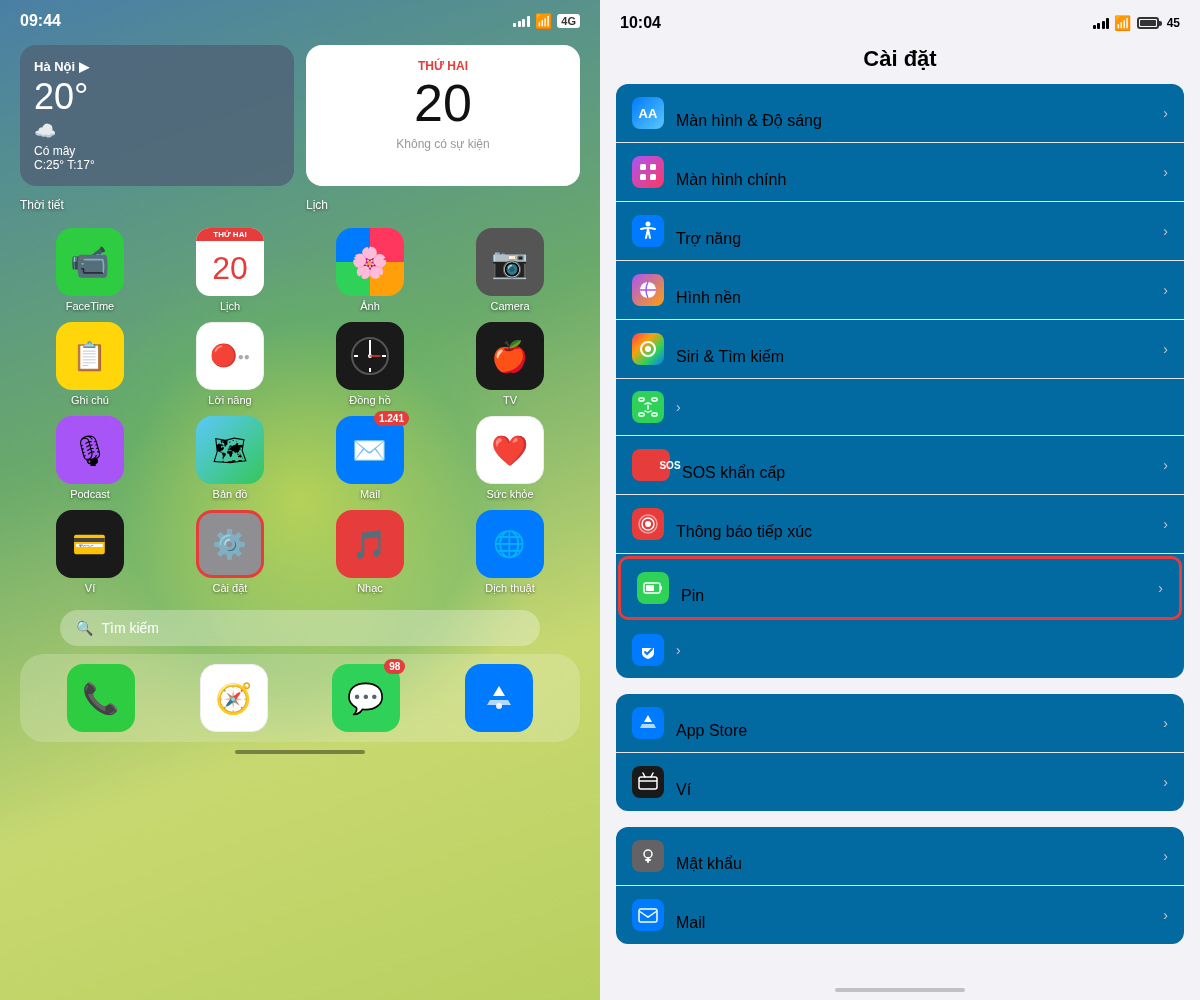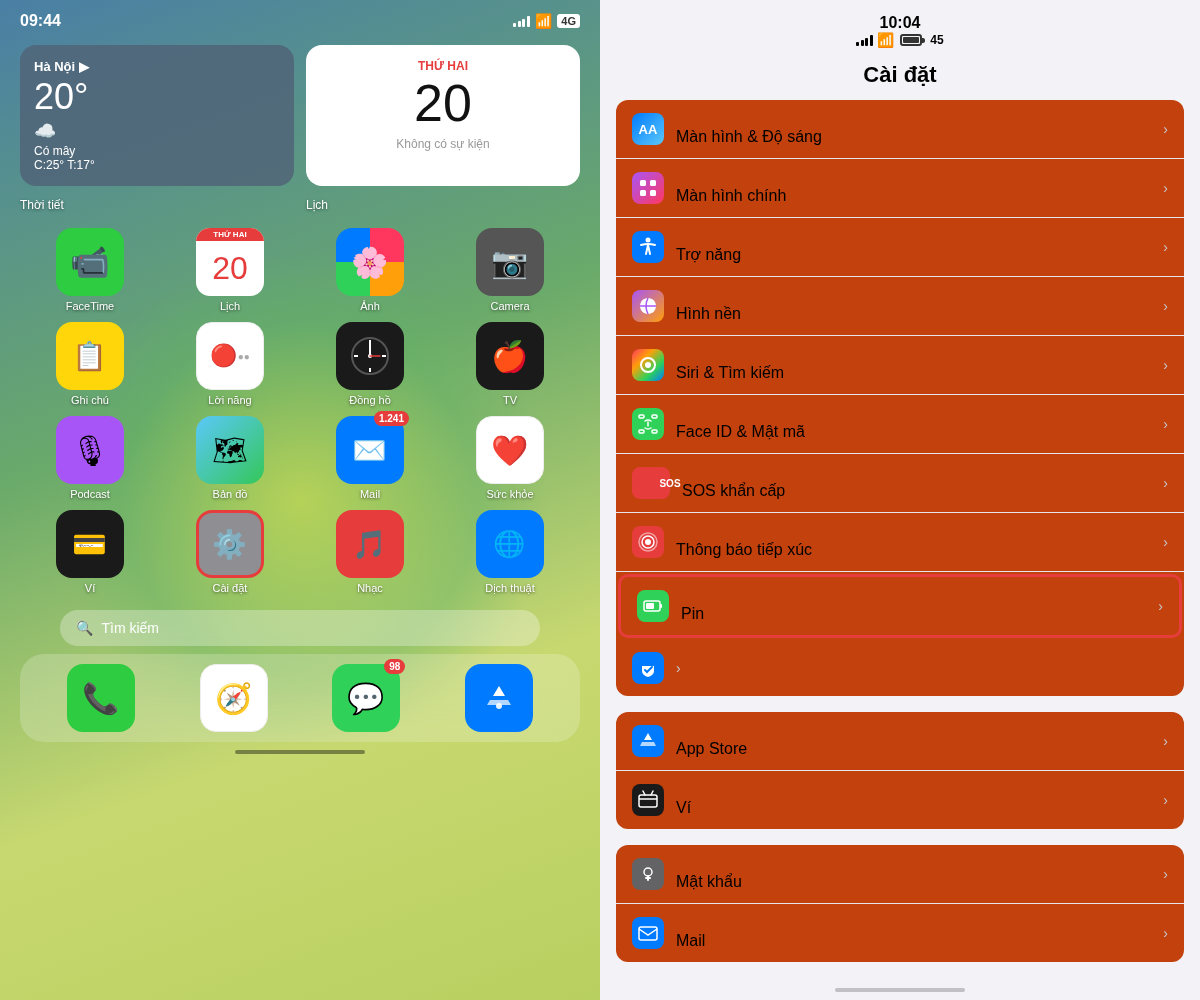--- a/index.html
+++ b/index.html
@@ -271,21 +271,20 @@
       display: flex;
       flex-direction: column;
     }
 
     .settings-status-bar {
       display: flex;
       justify-content: space-between;
       align-items: center;
       padding: 14px 20px 6px;
       background: #f2f2f7;
-      flex-direction: column;
     }
 
     .settings-time {
       font-size: 16px;
       font-weight: 700;
       color: #000;
     }
 
     .settings-status-icons {
       display: flex;
@@ -302,21 +301,21 @@
       background: #f2f2f7;
     }
 
     .settings-content {
       flex: 1;
       overflow-y: auto;
       padding: 0 16px;
     }
 
     .settings-group {
-      background: #c2410c;
+      background: #0369a1;
       border-radius: 12px;
       margin-bottom: 16px;
       overflow: hidden;
     }
 
     .settings-row {
       display: flex;
       align-items: center;
       padding: 12px 16px;
       border-bottom: 1px solid #e5e5ea;
@@ -739,21 +738,20 @@
           <svg width="22" height="22" viewBox="0 0 22 22" fill="none">
             <rect x="2" y="2" width="5" height="3" rx="1" stroke="white" stroke-width="1.5"></rect>
             <rect x="15" y="2" width="5" height="3" rx="1" stroke="white" stroke-width="1.5"></rect>
             <rect x="2" y="17" width="5" height="3" rx="1" stroke="white" stroke-width="1.5"></rect>
             <rect x="15" y="17" width="5" height="3" rx="1" stroke="white" stroke-width="1.5"></rect>
             <path d="M8 8 Q11 6 14 8" stroke="white" stroke-width="1.5" fill="none" stroke-linecap="round"></path>
             <line x1="11" y1="9" x2="11" y2="13" stroke="white" stroke-width="1.5" stroke-linecap="round"></line>
             <path d="M8 15 Q11 17 14 15" stroke="white" stroke-width="1.5" fill="none" stroke-linecap="round"></path>
           </svg>
         </div>
-        <span class="settings-row-label">Face ID &amp; Mật mã</span>
         <span class="settings-chevron">›</span>
       </div>
 
       <div class="settings-row">
         <div class="settings-icon-wrapper ic-sos">
           <span style="color:white;font-size:10px;font-weight:700;">SOS</span>
         </div>
         <span class="settings-row-label">SOS khẩn cấp</span>
         <span class="settings-chevron">›</span>
       </div>

